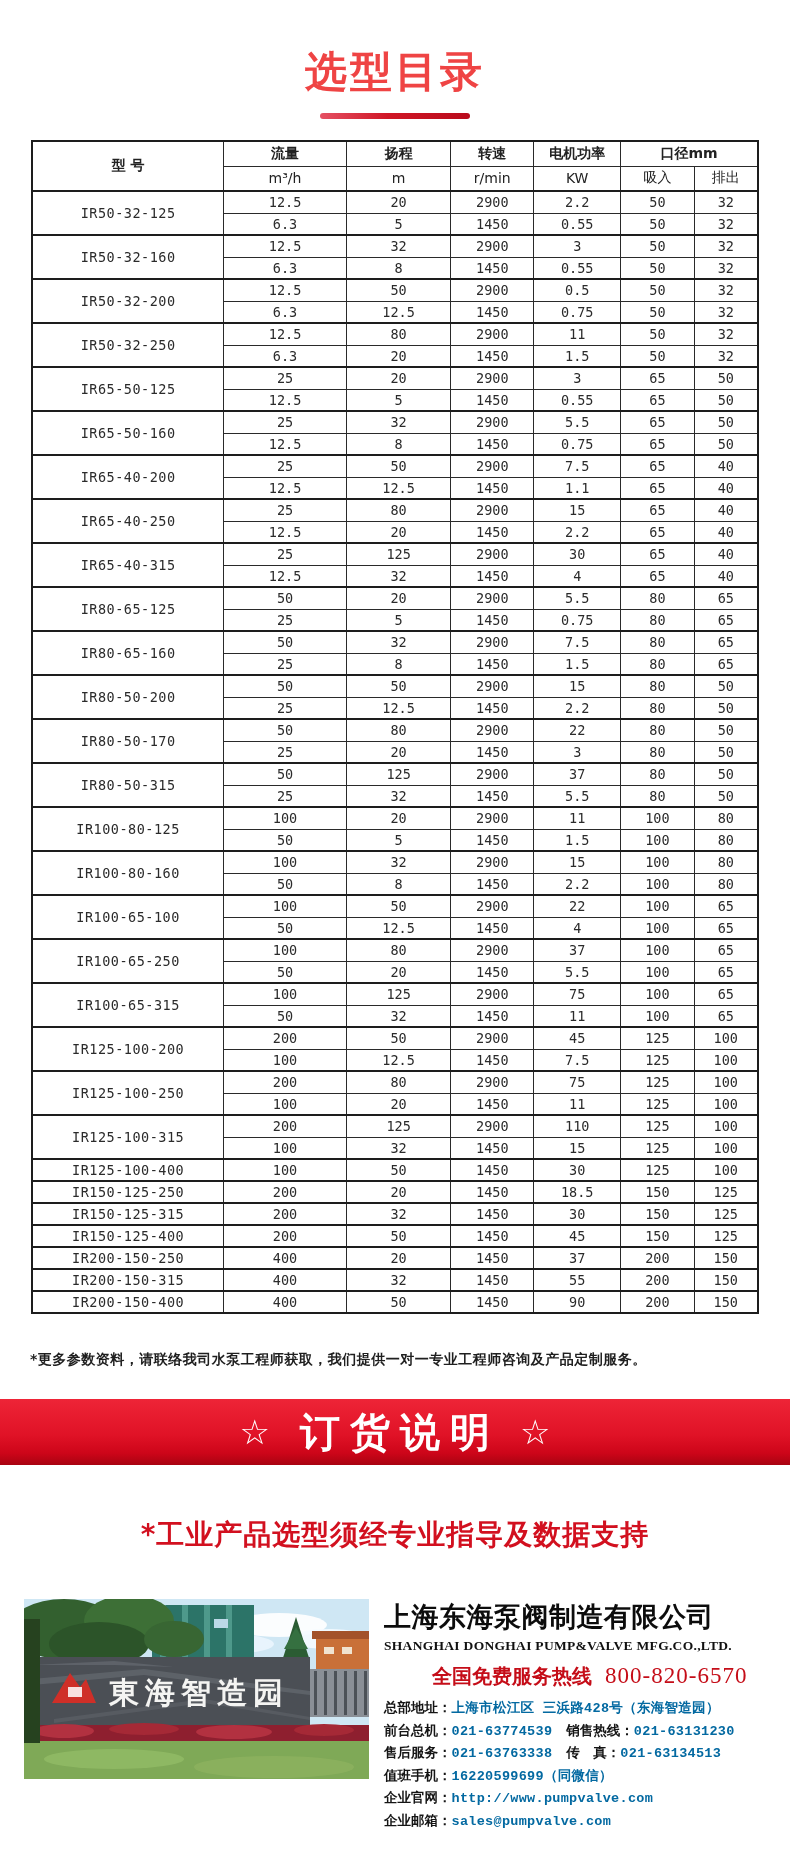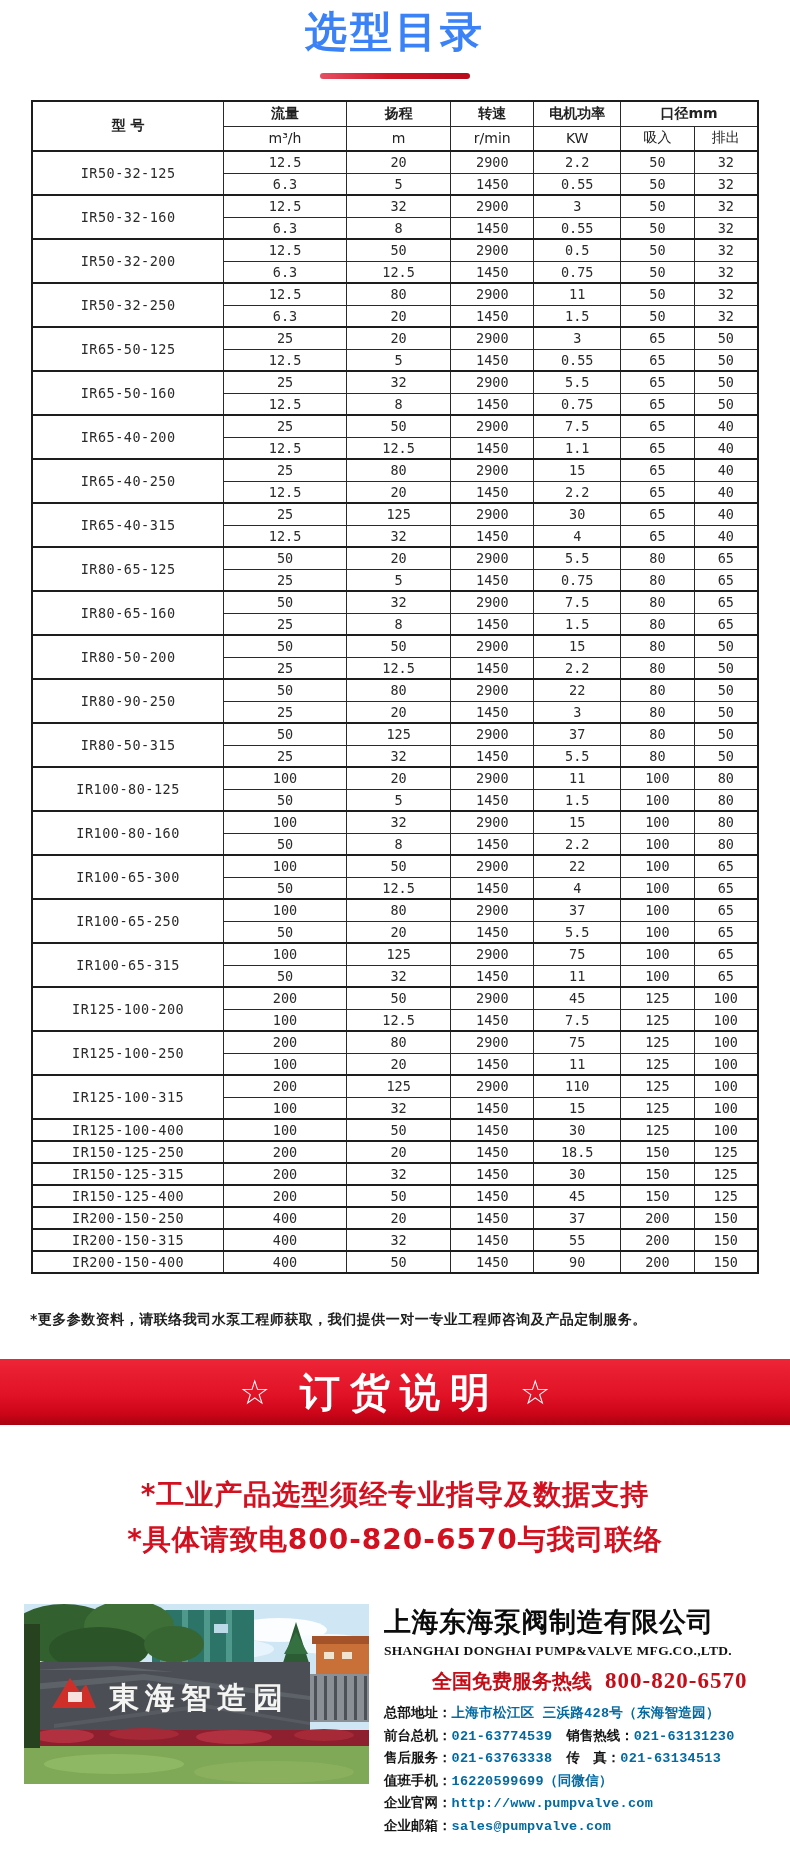--- a/index.html
+++ b/index.html
@@ -7,21 +7,21 @@
   body {
     width:790px; height:1873px; overflow:hidden;
     font-family:"DejaVu Sans","Liberation Sans",sans-serif;
     color:#1a1a1a;
   }
   .page { width:790px; height:1873px; position:relative; }
 
   
   .page-title {
     padding-top:4px; text-align:center;
-    font-size:42px; font-weight:900; letter-spacing:3px; color:#3b82f6;
+    font-size:42px; font-weight:900; letter-spacing:3px; color:#ef4444;margin-top:40px;
   }
   .title-divider {
     width:150px; height:6px; margin:13px auto 21px auto;
     background:linear-gradient(90deg,#e55063 0%,#d01726 45%,#b90b1c 100%);
     border-radius:3px;
   }
 
   
   table.spec {
     width:728px; margin:0 auto; border-collapse:collapse; table-layout:fixed;
@@ -76,21 +76,21 @@
   .company-name-cn { font-size:27px; font-weight:900; color:#0c0c0c; letter-spacing:0.5px; white-space:nowrap; }
   .company-name-en {
     font-family:"Liberation Serif","DejaVu Serif",serif;
     font-size:13.5px; font-weight:700; color:#111; margin-top:3px; letter-spacing:0.3px;
     white-space:nowrap;
   }
   .hotline { margin-top:9px; color:#c50d18; white-space:nowrap; }
   .hotline .hotline-label { font-size:20px; font-weight:900;margin-left:48px; }
   .hotline .hotline-number {
     font-family:"Liberation Serif","DejaVu Serif",serif;
-    font-size:23px; font-weight:700; margin-left:8px; letter-spacing:1px;
+    font-size:23px; font-weight:400; margin-left:8px; letter-spacing:1px;
   }
   .detail-rows { margin-top:7px; }
   .detail-row { font-size:13.5px; line-height:21.5px; white-space:nowrap; }
   .detail-label { font-weight:700; color:#151515; }
   .detail-value {
     font-family:Liberation Mono, monospace;
     font-weight:700; color:#0369a1; letter-spacing:0.3px;
   }
   .detail-pair + .detail-pair { margin-left:14px; }
 </style>
@@ -329,21 +329,21 @@
         </tr>
         <tr>
           <td>25</td>
           <td>12.5</td>
           <td>1450</td>
           <td>2.2</td>
           <td>80</td>
           <td>50</td>
         </tr>
         <tr class="group-start">
-          <td rowspan="2" class="model-cell">IR80-90-250</td>
+          <td rowspan="2" class="model-cell">IR80-50-170</td>
           <td>50</td>
           <td>80</td>
           <td>2900</td>
           <td>22</td>
           <td>80</td>
           <td>50</td>
         </tr>
         <tr>
           <td>25</td>
           <td>20</td>
@@ -397,21 +397,21 @@
         </tr>
         <tr>
           <td>50</td>
           <td>8</td>
           <td>1450</td>
           <td>2.2</td>
           <td>100</td>
           <td>80</td>
         </tr>
         <tr class="group-start">
-          <td rowspan="2" class="model-cell">IR100-65-300</td>
+          <td rowspan="2" class="model-cell">IR100-65-100</td>
           <td>100</td>
           <td>50</td>
           <td>2900</td>
           <td>22</td>
           <td>100</td>
           <td>65</td>
         </tr>
         <tr>
           <td>50</td>
           <td>12.5</td>
@@ -574,21 +574,20 @@
   <div class="footnote">*更多参数资料，请联络我司水泵工程师获取，我们提供一对一专业工程师咨询及产品定制服务。</div>
 
   <div class="order-banner">
     <span class="star">☆</span>
     <span class="banner-title">订货说明</span>
     <span class="star">☆</span>
   </div>
 
   <div class="notice-lines">
     <div class="line">*工业产品选型须经专业指导及数据支持</div>
-    <div class="line">*具体请致电800-820-6570与我司联络</div>
   </div>
 
   <div class="company">
 
     <svg class="company-photo" viewBox="0 0 345 180" xmlns="http://www.w3.org/2000/svg" preserveAspectRatio="none">
 
       <rect x="0" y="0" width="345" height="180" fill="#cfe7f4"></rect>
       <ellipse cx="255" cy="26" rx="48" ry="12" fill="#ffffff" opacity="0.9"></ellipse>
       <ellipse cx="305" cy="40" rx="40" ry="10" fill="#f4fbff" opacity="0.9"></ellipse>
       <ellipse cx="215" cy="45" rx="35" ry="9" fill="#eef8ff" opacity="0.8"></ellipse>

